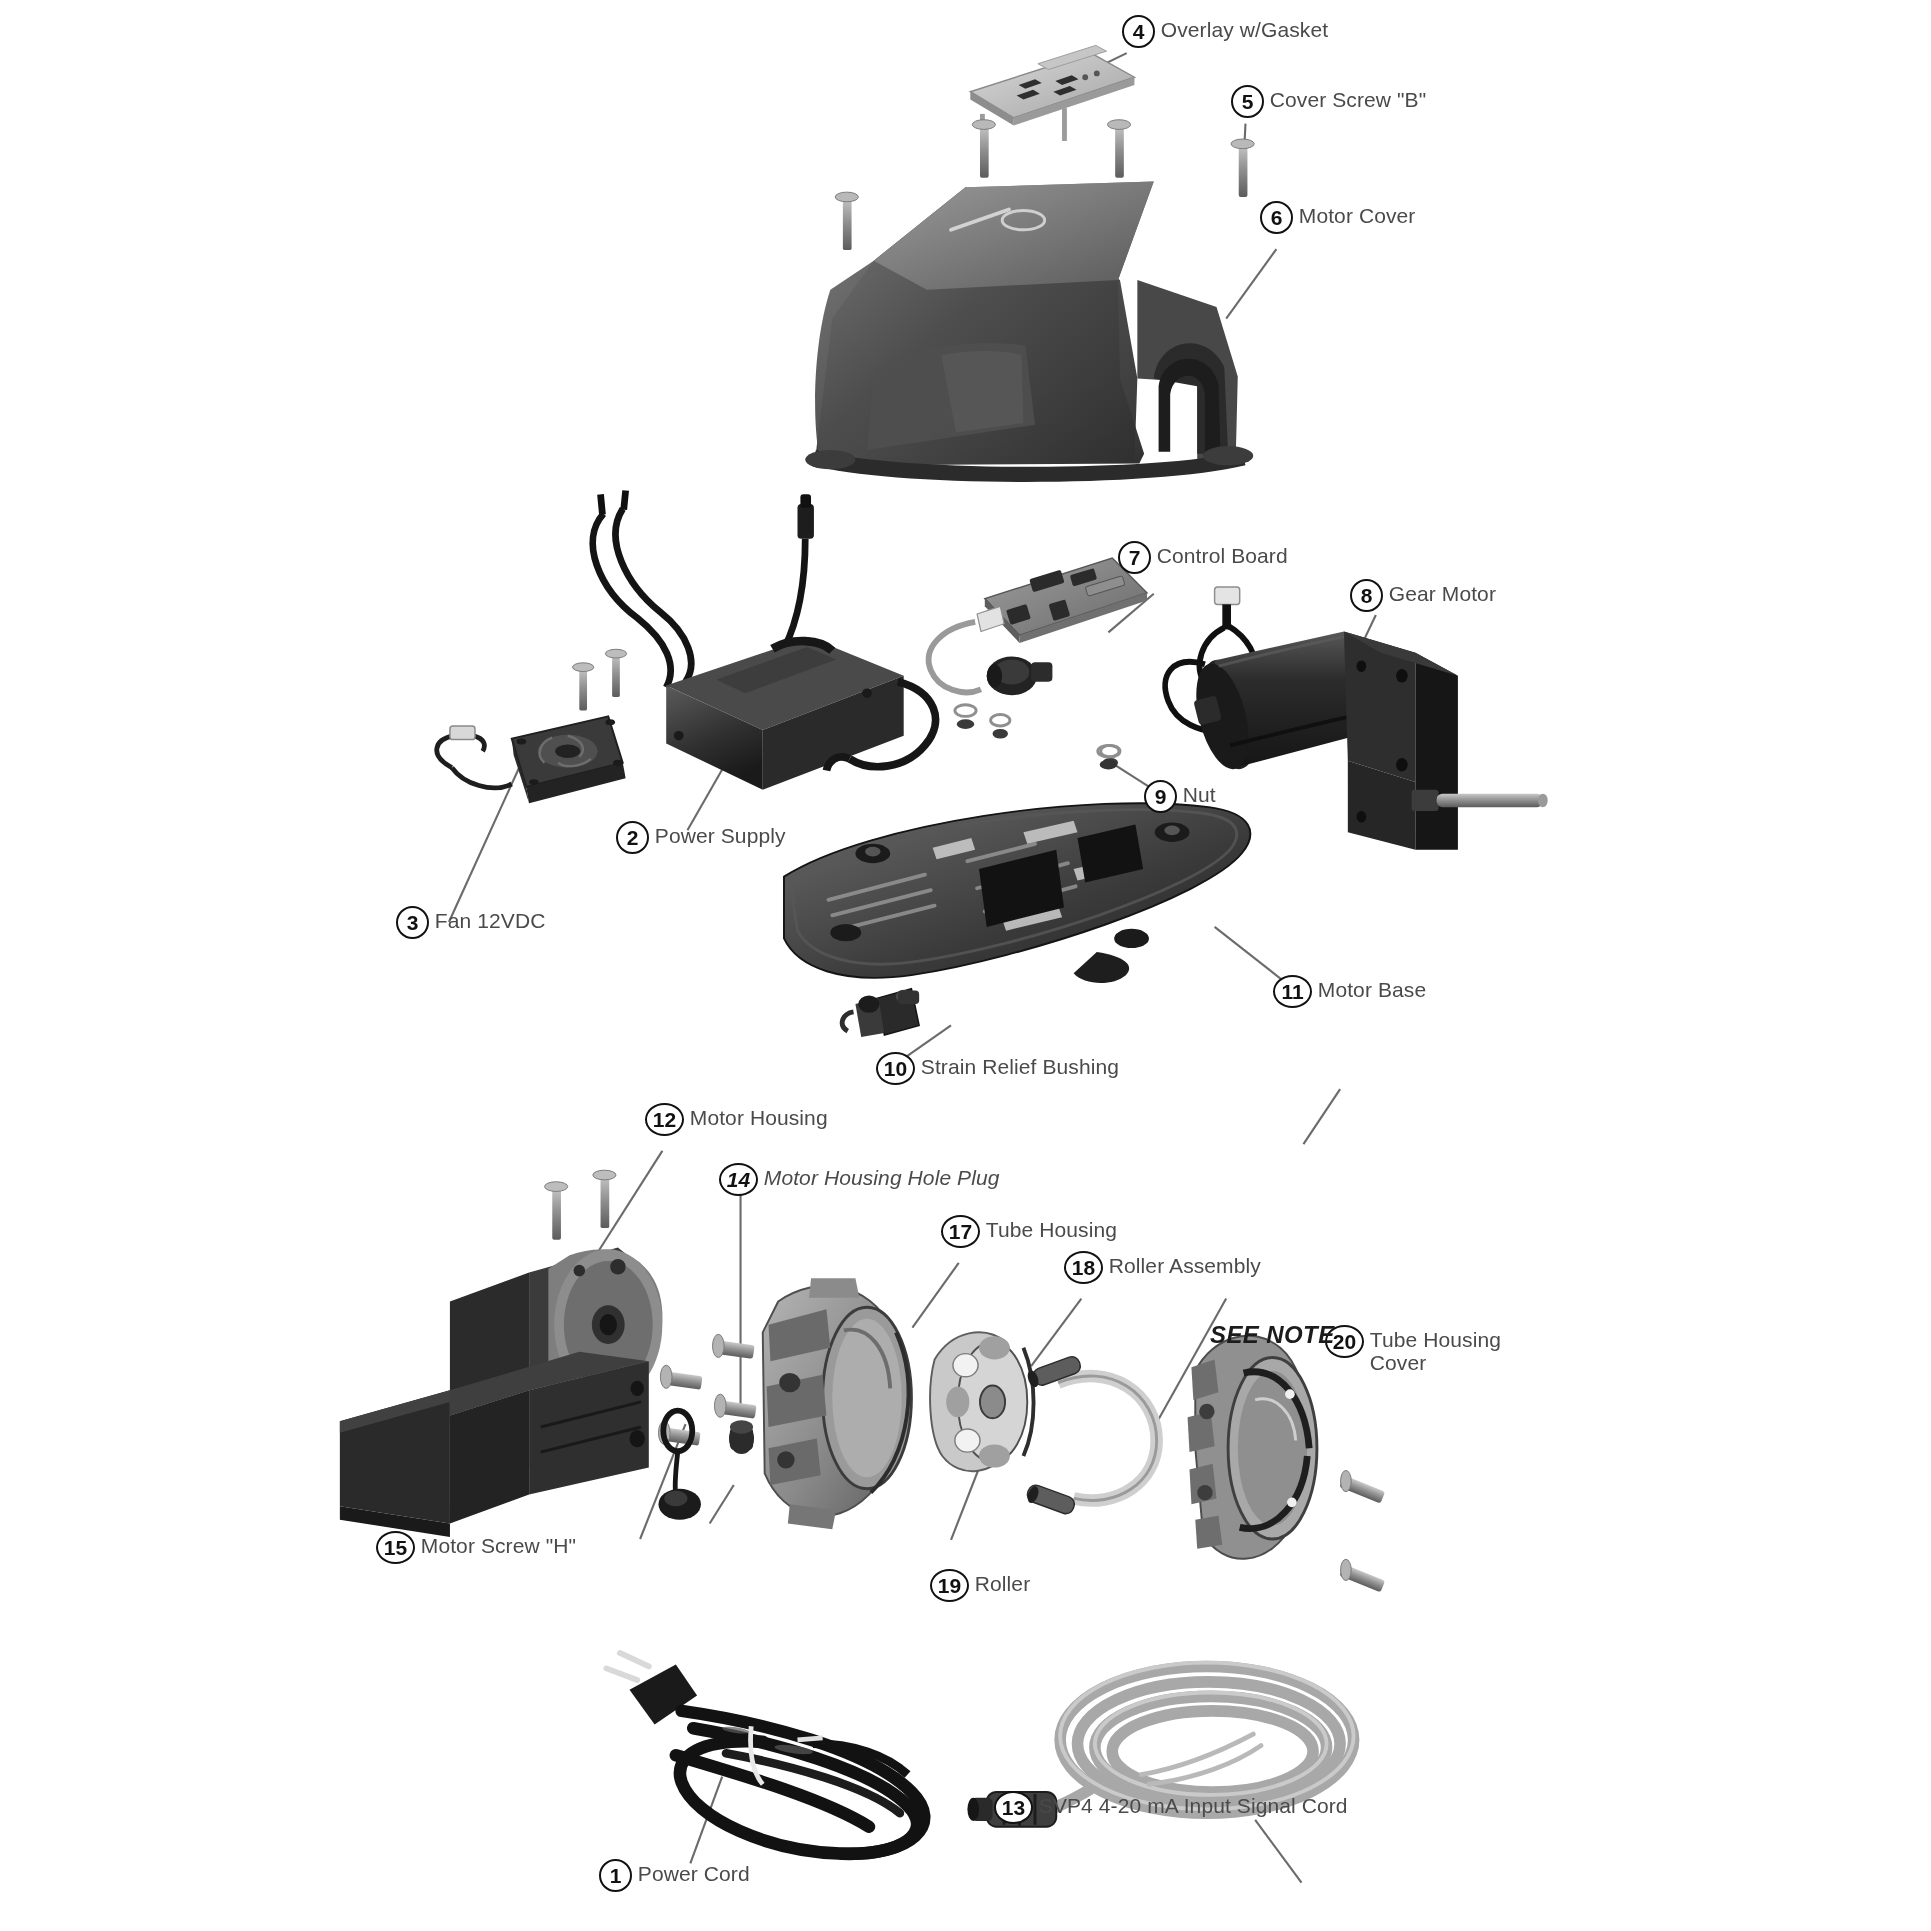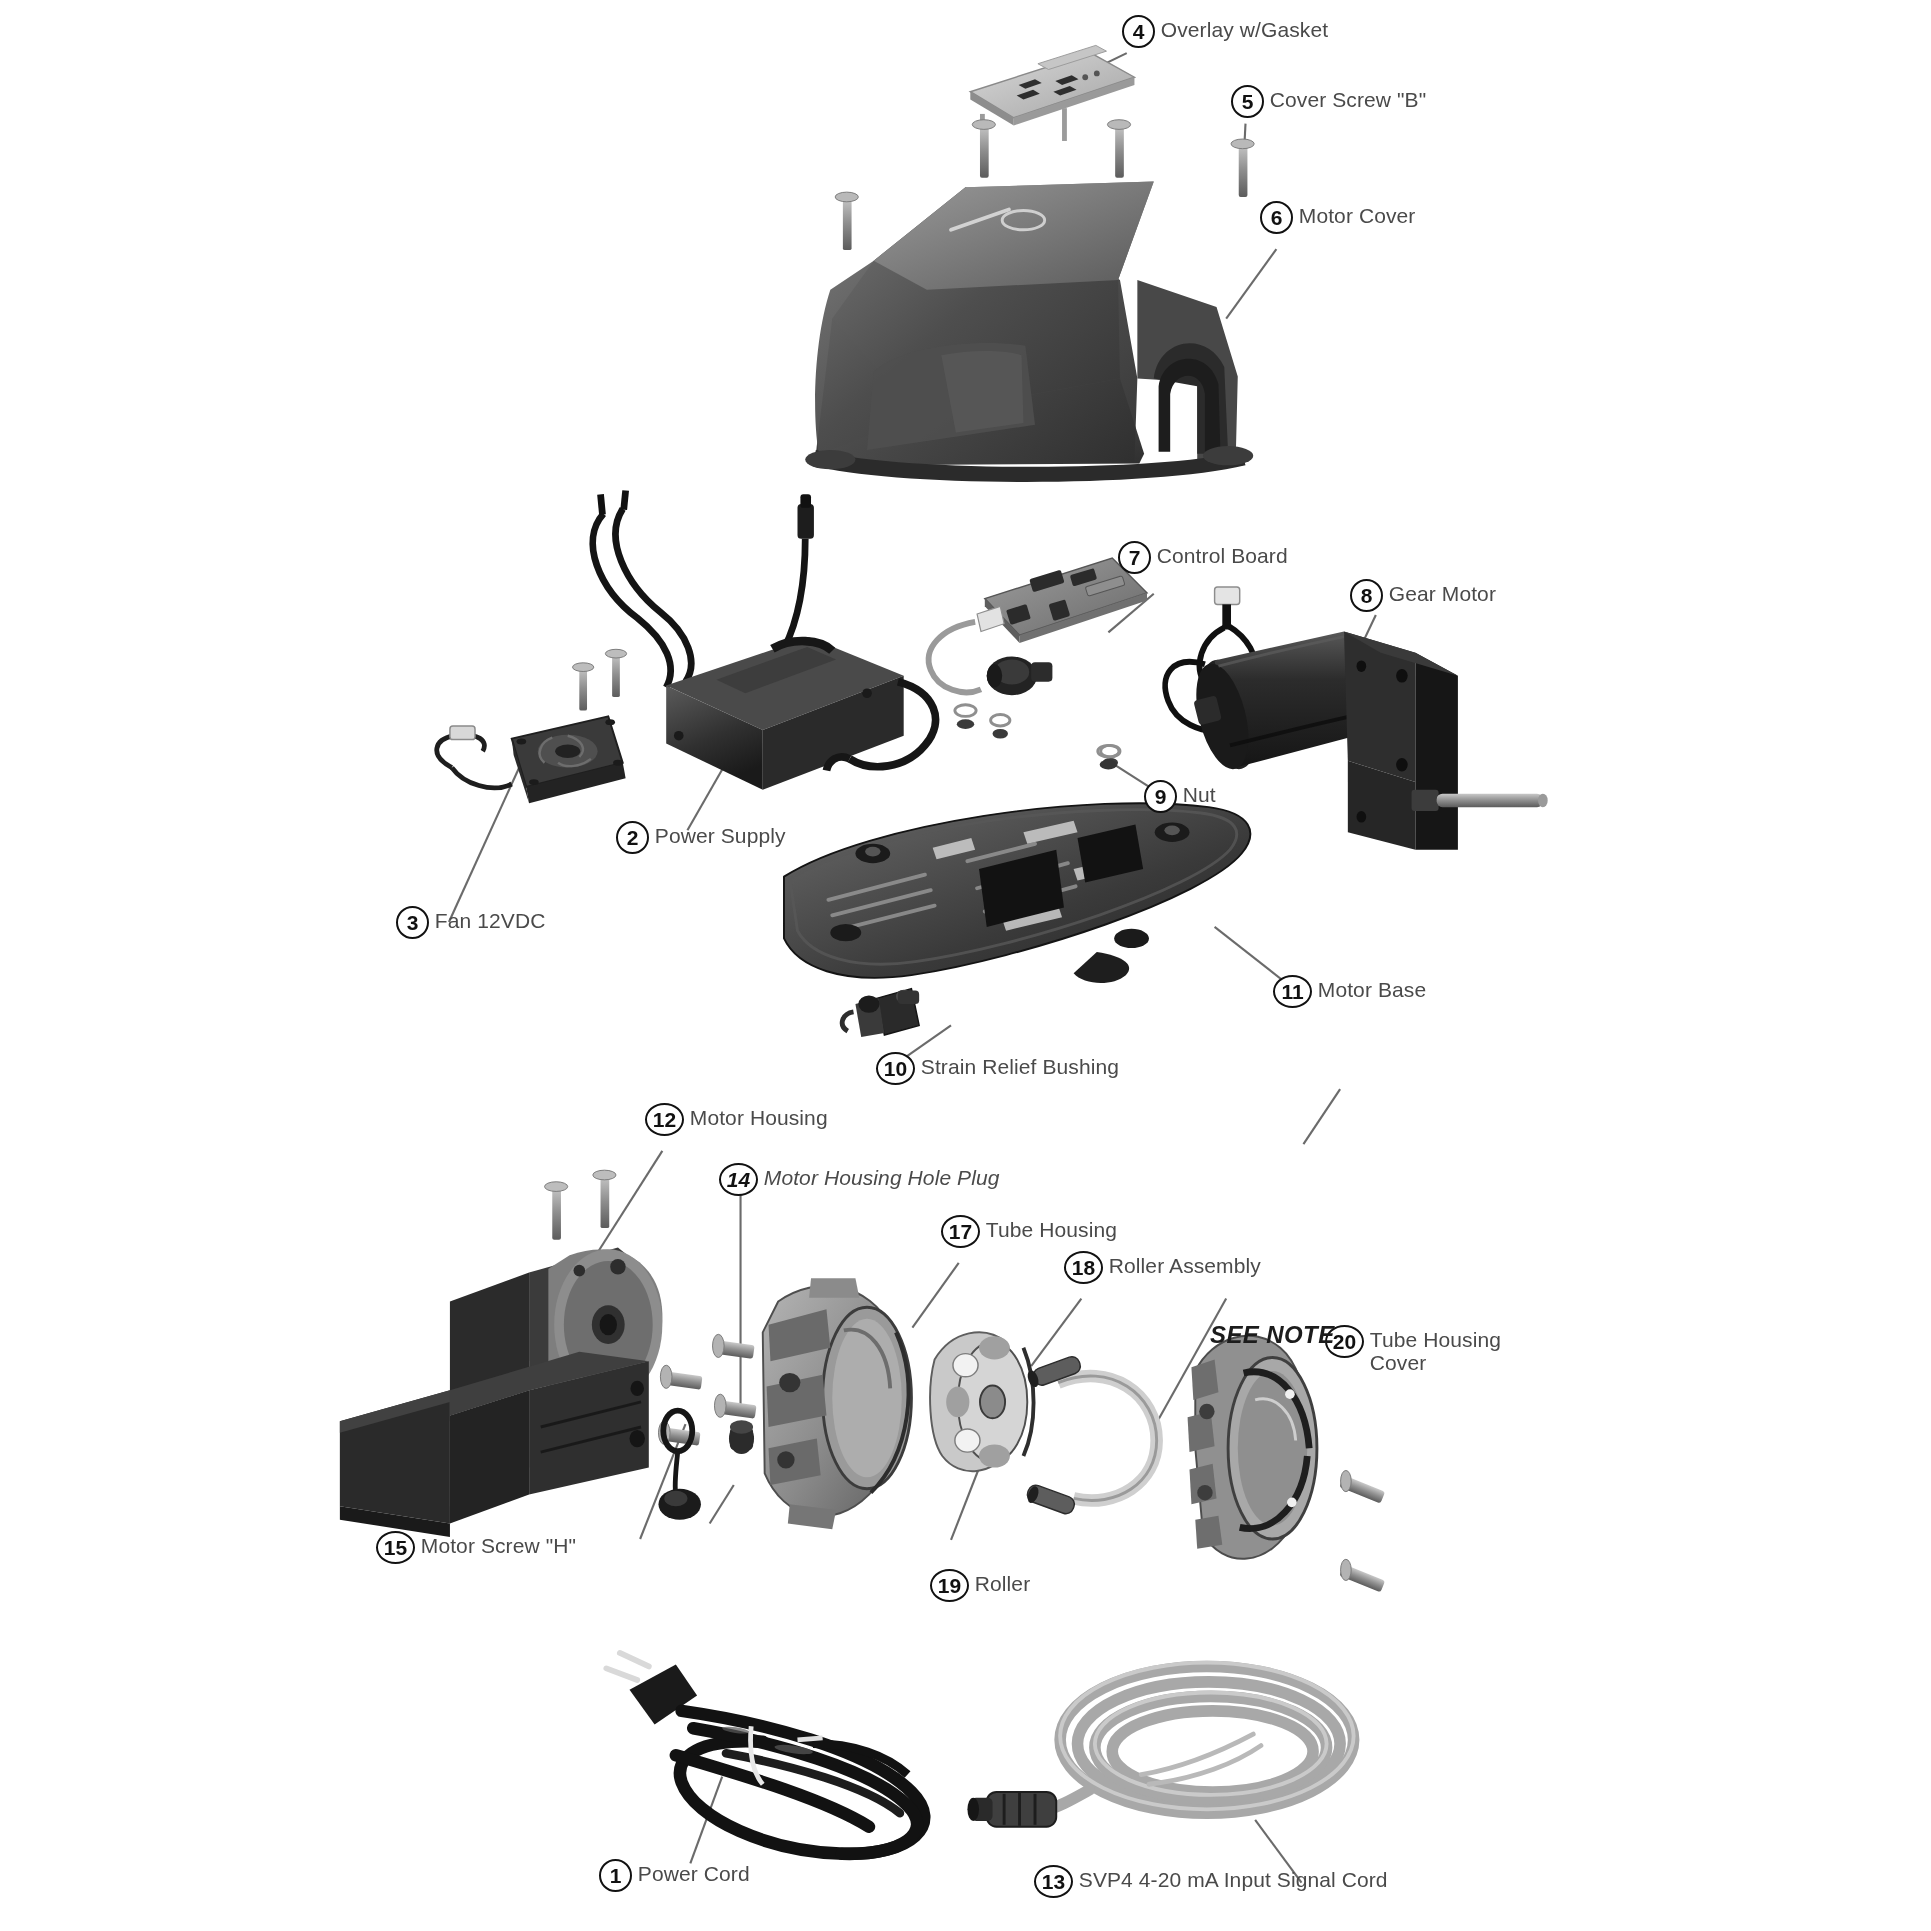--- a/index.html
+++ b/index.html
@@ -663,21 +663,21 @@
   <div class="callout" style="left:1273px;top:975px;">
     <span class="bubble wide">11</span>
     <span class="ctext">Motor Base</span>
   </div>
 
   <div class="callout" style="left:645px;top:1103px;">
     <span class="bubble wide">12</span>
     <span class="ctext">Motor Housing</span>
   </div>
 
-  <div class="callout" style="left:994px;top:1865px;margin-left:40px;">
+  <div class="callout" style="left:994px;top:1791px;">
     <span class="bubble wide">13</span>
     <span class="ctext">SVP4 4-20 mA Input Signal Cord</span>
   </div>
 
   <div class="callout" style="left:719px;top:1163px;font-style:italic;">
     <span class="bubble wide">14</span>
     <span class="ctext">Motor Housing Hole Plug</span>
   </div>
 
   <div class="callout" style="left:376px;top:1531px;text-align:right;">

